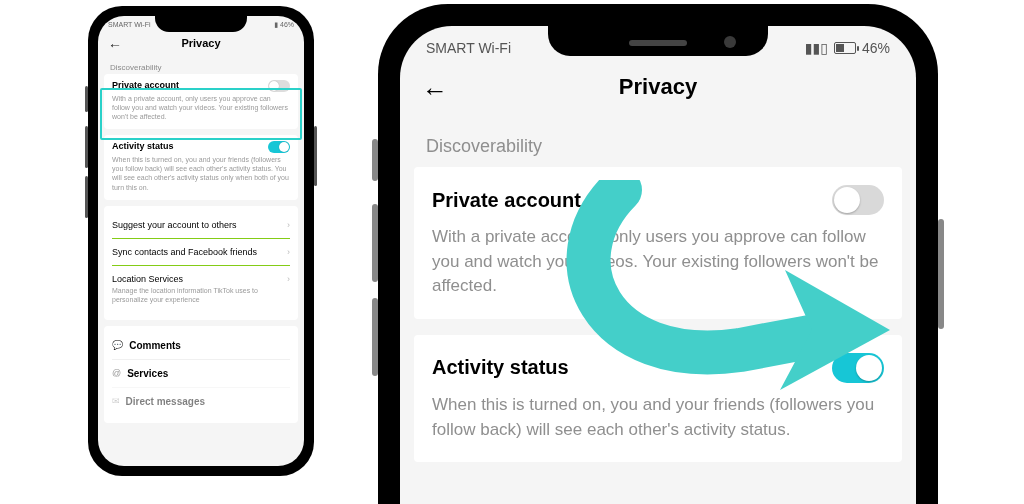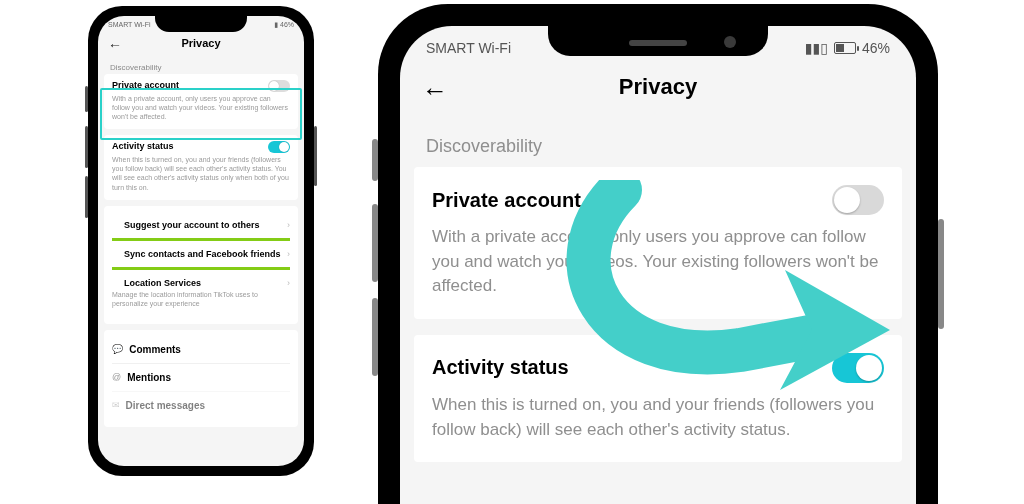--- a/index.html
+++ b/index.html
@@ -18,23 +18,23 @@
       width:92px; height:16px; background:#000; border-radius:0 0 14px 14px; z-index:5; }
     .phone-small .status { display:flex; justify-content:space-between; padding:5px 10px 0 10px; font-size:7px; color:#666; position:relative; z-index:2;}
     .phone-small .hdr { display:flex; align-items:center; justify-content:center; height:28px; position:relative; }
     .phone-small .hdr .back { position:absolute; left:10px; font-size:14px; font-weight:600; }
     .phone-small .hdr .title { font-weight:700; font-size:11px; color:#000; }
     .phone-small .section { padding:6px 12px 2px 12px; color:#8a8a8a; font-size:8px; }
     .phone-small .card { background:#fff; margin:0 6px 6px 6px; border-radius:4px; padding:6px 8px 8px 8px; }
     .phone-small .row { display:flex; align-items:flex-start; justify-content:space-between; }
     .phone-small .row .ltitle { font-weight:700; font-size:9px; color:#000; }
     .phone-small .desc { color:#9a9a9a; font-size:7px; line-height:1.3; margin-top:2px; }
-    .phone-small .nav { display:flex; justify-content:space-between; align-items:center; padding:8px 0; border-top:3px solid #84cc16; }
+    .phone-small .nav { display:flex; justify-content:space-between; align-items:center; padding:8px 0; border-top:1px solid #84cc16; }
     .phone-small .nav:first-child{border-top:none;}
-    .phone-small .nav .nlabel { font-weight:700; font-size:9px; color:#000;margin-left:12px; }
+    .phone-small .nav .nlabel { font-weight:400; font-size:9px; color:#000; }
     .phone-small .chev { color:#bbb; font-size:9px; }
     .phone-small .iconline { display:flex; align-items:center; gap:6px; padding:8px 0; border-top:1px solid #f0f0f0;}
     .phone-small .iconline:first-child{border-top:none;}
     .phone-small .iconline .glyph{color:#999;font-size:9px;}
     .phone-small .iconline .ilabel{font-weight:600;font-size:10px;color:#000;}
     .highlight { position:absolute; left:2px; right:2px; top:72px; height:52px;
       border:2px solid #2ad1c9; border-radius:2px; pointer-events:none; z-index:6;}
     .toggle-sm { width:22px; height:12px; border-radius:7px; position:relative; flex:none; }
     .toggle-sm .knob { position:absolute; width:10px; height:10px; border-radius:50%; top:1px; background:#fff; box-shadow:0 0 1px rgba(0,0,0,.3);}
     .toggle-sm.off { background:#dddddd; } .toggle-sm.off .knob{ left:1px; }
@@ -146,21 +146,21 @@
     </div>
 
 
     <div class="card">
       <div class="iconline">
         <span class="glyph">💬</span>
         <span class="ilabel">Comments</span>
       </div>
       <div class="iconline">
         <span class="glyph">@</span>
-        <span class="ilabel">Mentions</span>
+        <span class="ilabel">Services</span>
       </div>
       <div class="iconline" style="opacity:.5;">
         <span class="glyph">✉</span>
         <span class="ilabel">Direct messages</span>
       </div>
     </div>
   </div>
 </div>
 
 <div class="phone-large">

